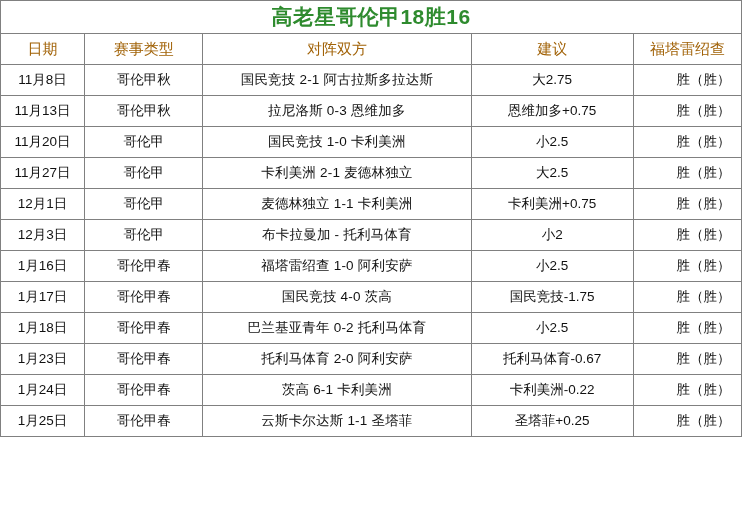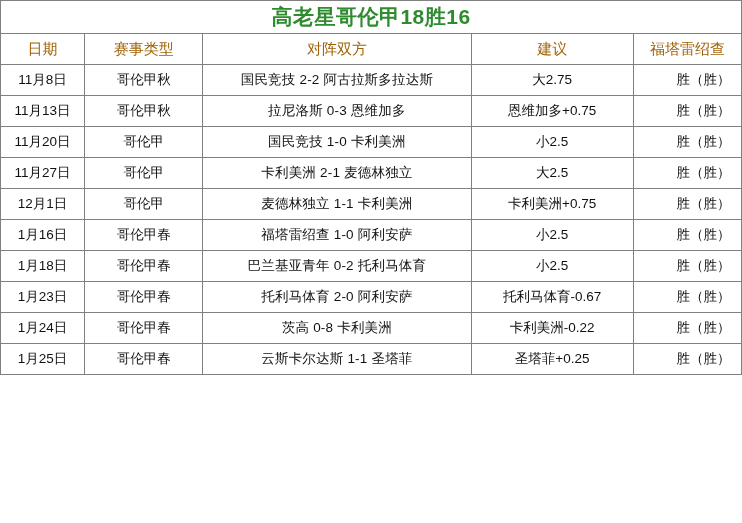--- a/index.html
+++ b/index.html
@@ -100,21 +100,21 @@
       <tr class="head-row">
         <td>日期</td>
         <td>赛事类型</td>
         <td>对阵双方</td>
         <td>建议</td>
         <td>福塔雷绍查</td>
       </tr>
     <tr class="body-row">
           <td>11月8日</td>
           <td>哥伦甲秋</td>
-          <td class="match-cell">国民竞技  2-2  阿古拉斯多拉达斯</td>
+          <td class="match-cell">国民竞技  2-1  阿古拉斯多拉达斯</td>
           <td>大2.75</td>
           <td class="result-win">胜（胜）</td>
         </tr>
         <tr class="body-row">
           <td>11月13日</td>
           <td>哥伦甲秋</td>
           <td class="match-cell">拉尼洛斯  0-3  恩维加多</td>
           <td>恩维加多+0.75</td>
           <td class="result-win">胜（胜）</td>
         </tr>
@@ -133,44 +133,58 @@
           <td class="result-win">胜（胜）</td>
         </tr>
         <tr class="body-row">
           <td>12月1日</td>
           <td>哥伦甲</td>
           <td class="match-cell">麦德林独立  1-1  卡利美洲</td>
           <td>卡利美洲+0.75</td>
           <td class="result-win">胜（胜）</td>
         </tr>
         <tr class="body-row">
+          <td>12月3日</td>
+          <td>哥伦甲</td>
+          <td class="match-cell">布卡拉曼加 -  托利马体育</td>
+          <td>小2</td>
+          <td class="result-win">胜（胜）</td>
+        </tr>
+        <tr class="body-row">
           <td>1月16日</td>
           <td>哥伦甲春</td>
           <td class="match-cell">福塔雷绍查  1-0  阿利安萨</td>
           <td>小2.5</td>
+          <td class="result-win">胜（胜）</td>
+        </tr>
+        <tr class="body-row">
+          <td>1月17日</td>
+          <td>哥伦甲春</td>
+          <td class="match-cell">国民竞技  4-0  茨高</td>
+          <td>国民竞技-1.75</td>
           <td class="result-win">胜（胜）</td>
         </tr>
         <tr class="body-row">
           <td>1月18日</td>
           <td>哥伦甲春</td>
           <td class="match-cell">巴兰基亚青年  0-2  托利马体育</td>
           <td>小2.5</td>
           <td class="result-win">胜（胜）</td>
         </tr>
         <tr class="body-row">
           <td>1月23日</td>
           <td>哥伦甲春</td>
           <td class="match-cell">托利马体育  2-0  阿利安萨</td>
           <td>托利马体育-0.67</td>
           <td class="result-win">胜（胜）</td>
         </tr>
         <tr class="body-row">
           <td>1月24日</td>
           <td>哥伦甲春</td>
-          <td class="match-cell">茨高  0-8  卡利美洲</td>
+          <td class="match-cell">茨高  6-1  卡利美洲</td>
           <td>卡利美洲-0.22</td>
           <td class="result-win">胜（胜）</td>
         </tr>
         <tr class="body-row">
           <td>1月25日</td>
           <td>哥伦甲春</td>
           <td class="match-cell">云斯卡尔达斯  1-1  圣塔菲</td>
           <td>圣塔菲+0.25</td>
           <td class="result-win">胜（胜）</td>
         </tr>

